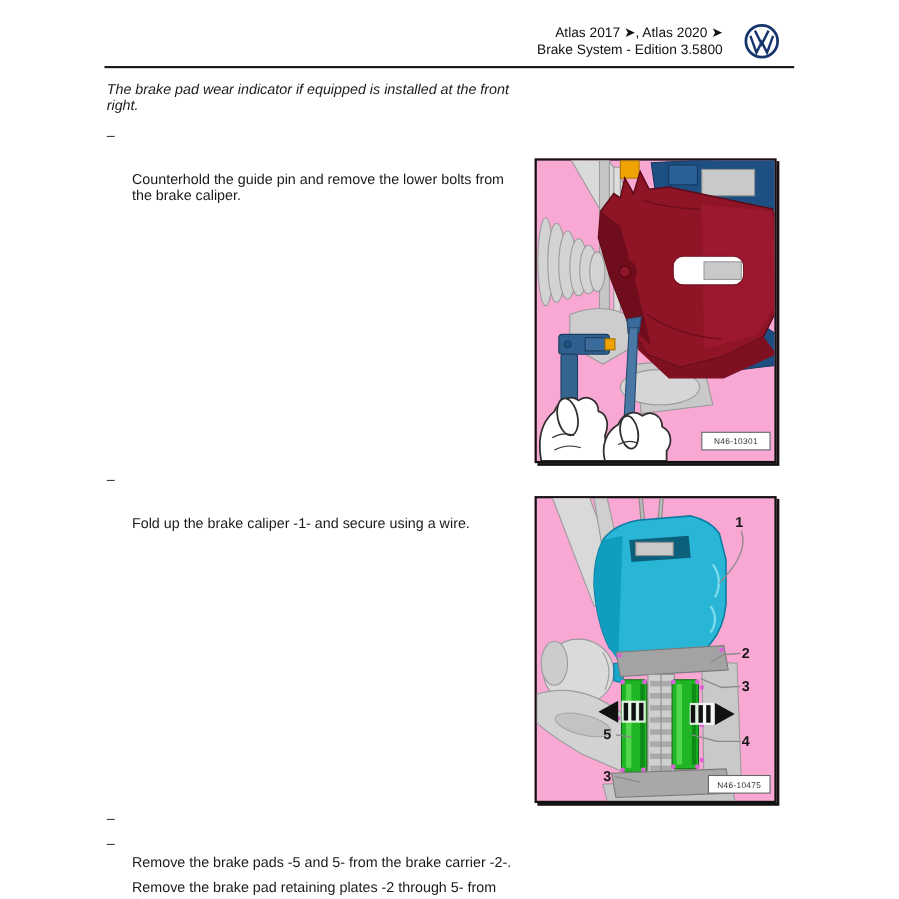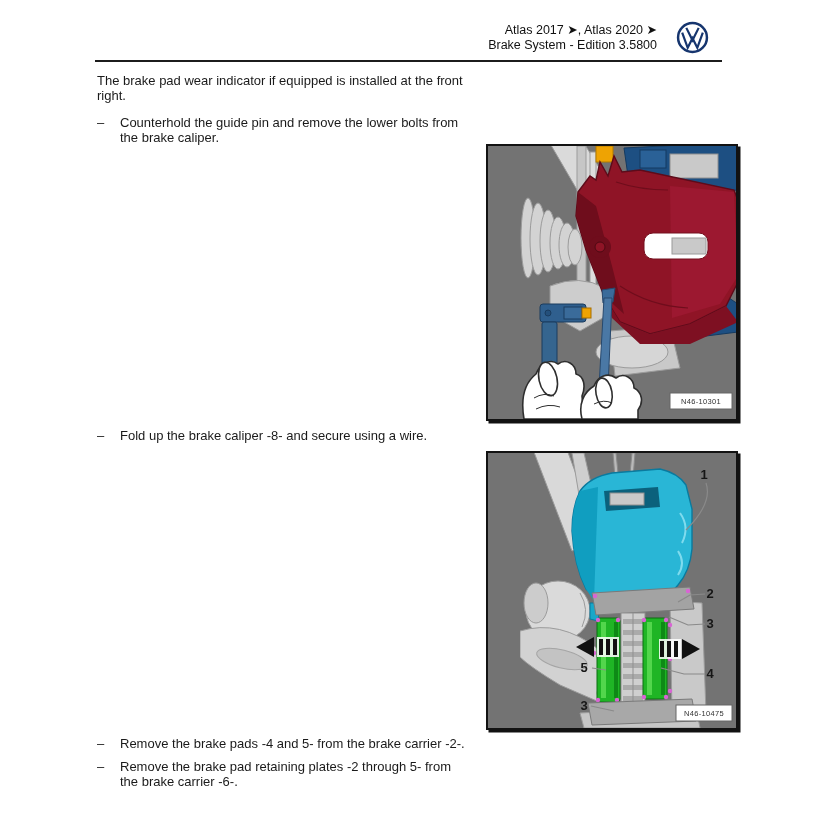--- a/index.html
+++ b/index.html
@@ -6,28 +6,28 @@
   .page {
     position:relative; width:817px; height:817px; background:#ffffff;
     font-family:"Liberation Sans", sans-serif; color:#1a1a1a; overflow:hidden;
   }
   .header-text {
     position:absolute; top:23px; right:160px; text-align:right;
     font-size:12.5px; line-height:1.18; color:#111;
   }
   .vw-logo { position:absolute; left:676px; top:21px; width:33px; height:33px; }
   .header-rule { position:absolute; left:95px; top:60px; width:627px; height:2px; background:#1c1c1c; }
-  .intro { position:absolute; left:97px; top:74px; width:374px; margin:0; font-size:13px; line-height:1.12; }
+  .intro { position:absolute; left:97px; top:74px; width:374px; margin:0; font-size:13px; line-height:1.12;font-style:italic; }
   .step { position:absolute; left:97px; display:flex; font-size:13px; line-height:1.12; }
   .step .dash { width:23px; flex:none; }
-  .step .step-text { width:352px; }
+  .step .step-text { width:352px;margin-top:40px; }
   .step .nowrap { width:auto; white-space:nowrap; }
   .fig {
-    position:absolute; left:486px; margin:0; background:#737373;
-    border:2px solid #121212; box-shadow:2.5px 2.5px 0 #121212;padding-left:32px;
+    position:absolute; left:486px; margin:0; background:#f9a8d4;
+    border:2px solid #121212; box-shadow:2.5px 2.5px 0 #121212;
   }
   .fig svg { display:block; }
   .fig1 { top:144px; }
   .fig2 { top:451px; }
   .callout { font-family:"Liberation Sans", sans-serif; font-size:13px; font-weight:bold; fill:#161616; }
   .figlabel { font-family:"Liberation Sans", sans-serif; font-size:7.5px; letter-spacing:.3px; fill:#333; }
   .leader { fill:none; stroke:#8a8a8a; stroke-width:1.2; }
   .outline { fill:none; stroke:#2e2e2e; stroke-width:1; }
 </style>
 </head>
@@ -54,26 +54,26 @@
 
   <p class="intro">The brake pad wear indicator if equipped is installed at the front right.</p>
 
   <div class="step" style="top:116px">
     <span class="dash">–</span>
     <span class="step-text">Counterhold the guide pin and remove the lower bolts from the brake caliper.</span>
   </div>
 
   <div class="step" style="top:429px">
     <span class="dash">–</span>
-    <span class="step-text nowrap">Fold up the brake caliper -8- and secure using a wire.</span>
+    <span class="step-text nowrap">Fold up the brake caliper -1- and secure using a wire.</span>
   </div>
 
   <div class="step" style="top:737px">
     <span class="dash">–</span>
-    <span class="step-text nowrap">Remove the brake pads -4 and 5- from the brake carrier -2-.</span>
+    <span class="step-text nowrap">Remove the brake pads -5 and 5- from the brake carrier -2-.</span>
   </div>
 
   <div class="step" style="top:760px">
     <span class="dash">–</span>
     <span class="step-text">Remove the brake pad retaining plates -2 through 5- from the brake carrier -6-.</span>
   </div>
 
   <figure class="fig fig1">
     <svg viewBox="0 0 216 273" width="216" height="273">
 

